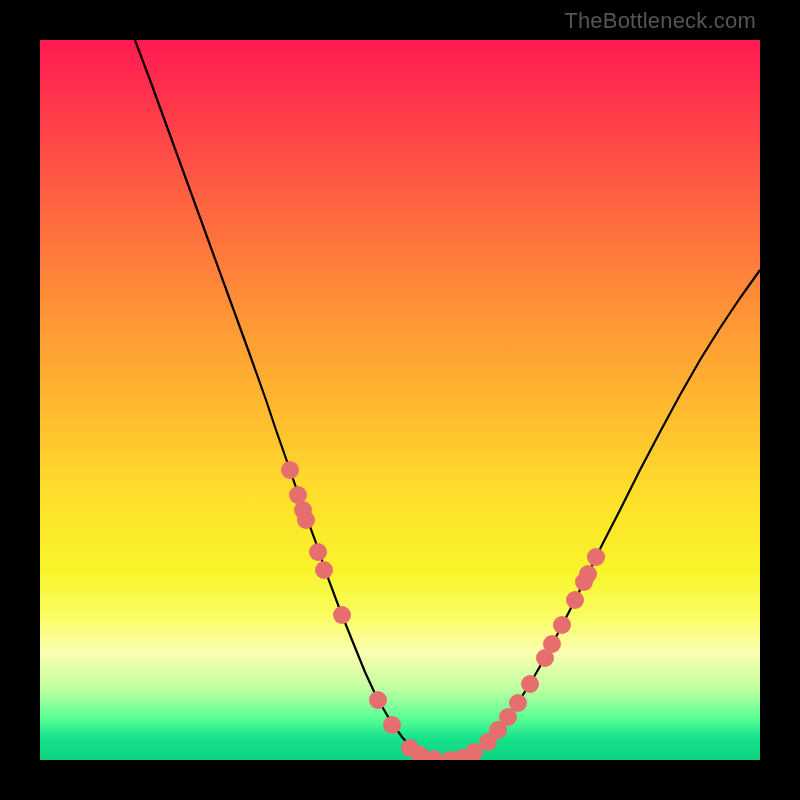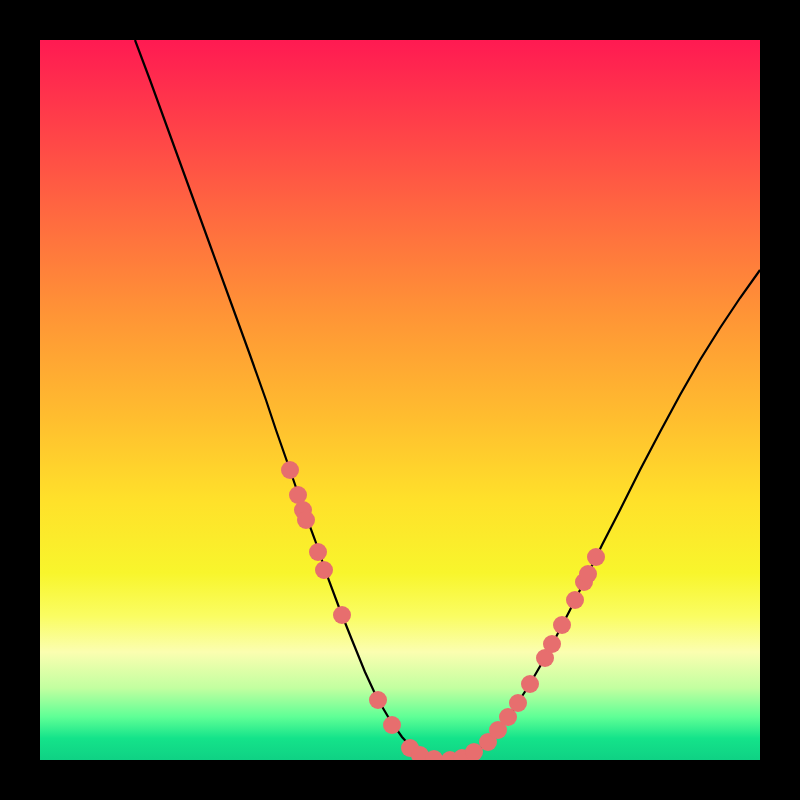--- a/index.html
+++ b/index.html
@@ -95,13 +95,14 @@
           <circle cx="505" cy="618" r="9" fill="#e76e6e"></circle>
           <circle cx="512" cy="604" r="9" fill="#e76e6e"></circle>
           <circle cx="522" cy="585" r="9" fill="#e76e6e"></circle>
           <circle cx="535" cy="560" r="9" fill="#e76e6e"></circle>
           <circle cx="544" cy="542" r="9" fill="#e76e6e"></circle>
           <circle cx="548" cy="534" r="9" fill="#e76e6e"></circle>
           <circle cx="556" cy="517" r="9" fill="#e76e6e"></circle>
         </g>
     </svg>
   </div>
+  <div class="watermark">TheBottleneck.com</div>
 </div>
 
 </body></html>

